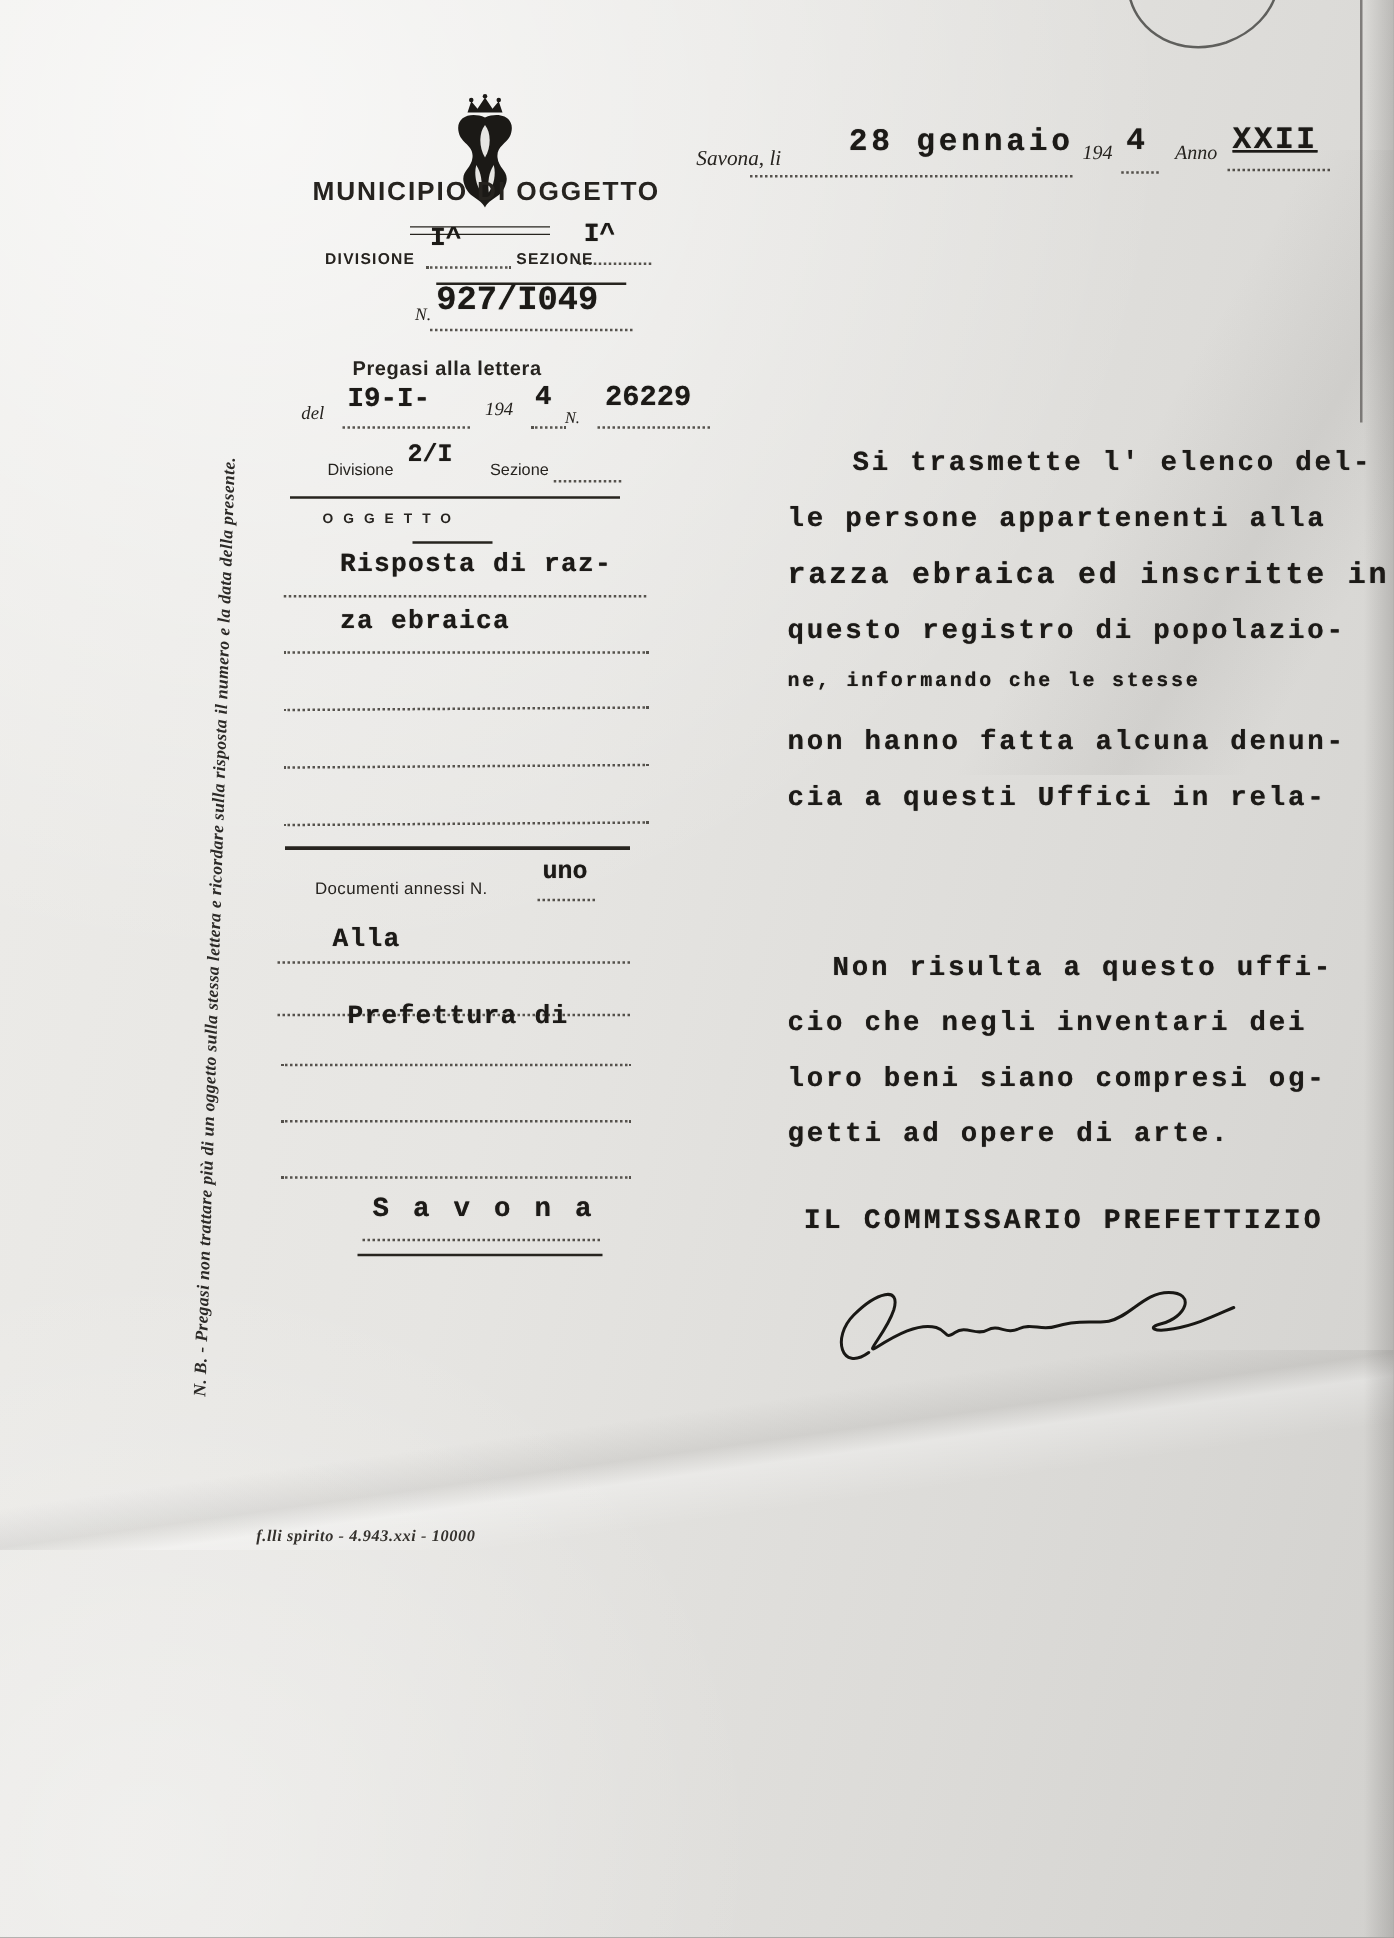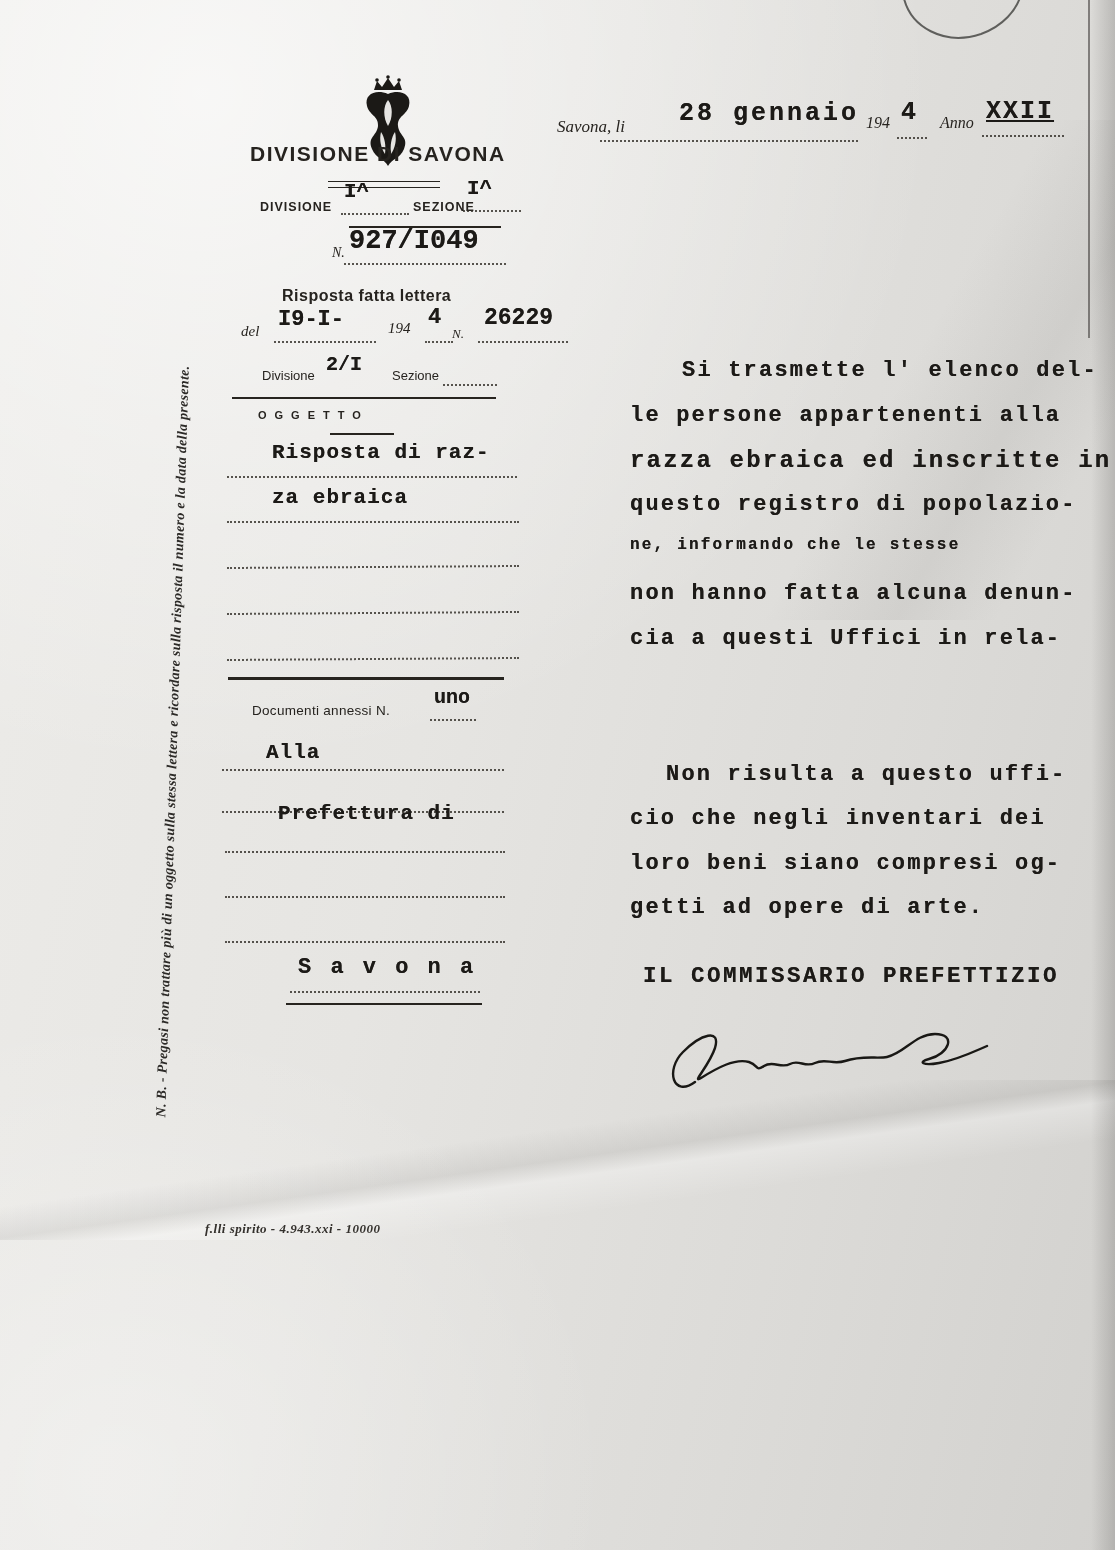--- a/index.html
+++ b/index.html
@@ -42,36 +42,36 @@
     <path d="M22 16 L25 7 L30 13 L36 4 L42 13 L47 7 L50 16 Z" fill="#1b1916"></path>
     <circle cx="25" cy="6" r="1.8" fill="#1b1916"></circle>
     <circle cx="36" cy="3" r="1.8" fill="#1b1916"></circle>
     <circle cx="47" cy="6" r="1.8" fill="#1b1916"></circle>
     <path d="M36 20 C 24 15, 12 20, 15 32 C 17 41, 27 42, 26 52 C 25 62, 15 63, 20 75 C 24 85, 32 84, 36 92 C 40 84, 48 85, 52 75 C 57 63, 47 62, 46 52 C 45 42, 55 41, 57 32 C 60 20, 48 15, 36 20 Z" fill="#1b1916"></path>
     <path d="M36 26 C 31 32, 31 44, 36 52 C 41 44, 41 32, 36 26 Z" fill="#e6e5e2"></path>
     <path d="M29 58 C 27 66, 29 74, 33 80 C 34 72, 33 64, 29 58 Z" fill="#e6e5e2"></path>
     <path d="M43 58 C 45 66, 43 74, 39 80 C 38 72, 39 64, 43 58 Z" fill="#e6e5e2"></path>
   </svg>
 
-  <div class="abs plabel" style="left:250px;top:142px;width:250px;text-align:center;font-size:21px;font-weight:bold;letter-spacing:1.5px;">DIVISIONE DI SAVONA</div>
+  <div class="abs plabel" style="left:250px;top:142px;width:250px;text-align:center;font-size:21px;font-weight:bold;letter-spacing:1.5px;">MUNICIPIO DI OGGETTO</div>
   <div class="abs" style="left:328px;top:181px;width:112px;height:5px;border-top:1.5px solid #27241f;border-bottom:1px solid #27241f;"></div>
 
   <div class="abs plabel" style="left:260px;top:200px;font-size:12.5px;font-weight:bold;letter-spacing:1px;">DIVISIONE</div>
   <div class="abs typed" style="left:344px;top:180px;font-size:21px;">I^</div>
   <div class="dot" style="left:341px;top:213px;width:68px;"></div>
   <div class="abs plabel" style="left:413px;top:200px;font-size:12.5px;font-weight:bold;letter-spacing:1px;">SEZIONE</div>
   <div class="abs typed" style="left:467px;top:177px;font-size:21px;">I^</div>
   <div class="dot" style="left:463px;top:210px;width:58px;"></div>
 
   <div class="rule" style="left:349px;top:226px;width:152px;height:2px;"></div>
   <div class="abs pserif" style="left:332px;top:245px;font-size:14px;">N.</div>
   <div class="abs typed" style="left:349px;top:226px;font-size:27px;">927/I049</div>
   <div class="dot" style="left:344px;top:263px;width:162px;"></div>
 
-  <div class="abs plabel" style="left:282px;top:287px;font-size:16px;font-weight:bold;letter-spacing:0.5px;">Risposta fatta lettera</div>
+  <div class="abs plabel" style="left:282px;top:287px;font-size:16px;font-weight:bold;letter-spacing:0.5px;">Pregasi alla lettera</div>
 
   <div class="abs pserif" style="left:241px;top:323px;font-size:15px;">del</div>
   <div class="abs typed" style="left:278px;top:307px;font-size:22px;">I9-I-</div>
   <div class="dot" style="left:274px;top:341px;width:102px;"></div>
   <div class="abs pserif" style="left:388px;top:320px;font-size:15px;">194</div>
   <div class="abs typed" style="left:428px;top:305px;font-size:22px;">4</div>
   <div class="dot" style="left:425px;top:341px;width:28px;"></div>
   <div class="abs pserif" style="left:452px;top:326px;font-size:13px;">N.</div>
   <div class="abs typed" style="left:484px;top:305px;font-size:23px;">26229</div>
   <div class="dot" style="left:478px;top:341px;width:90px;"></div>

